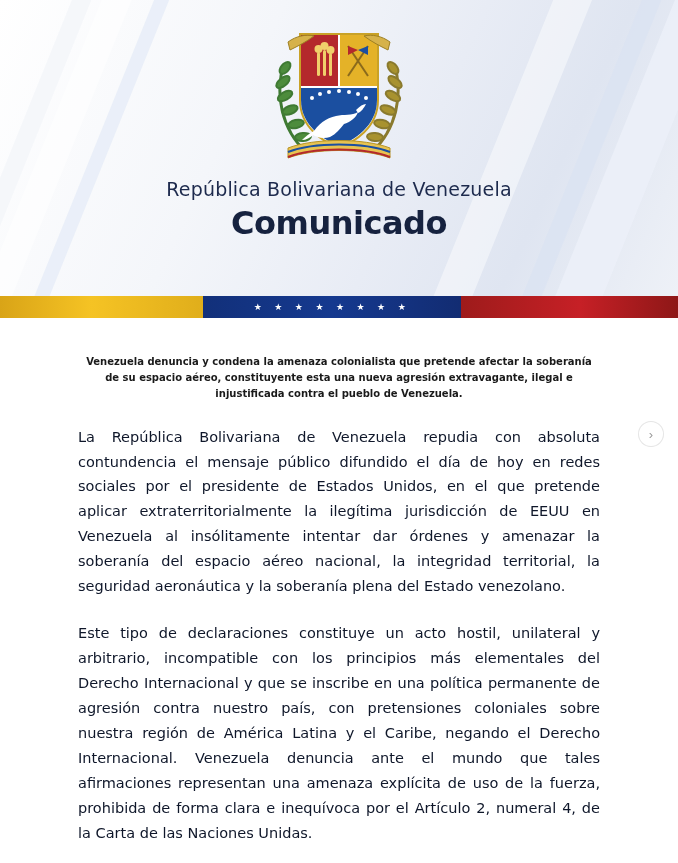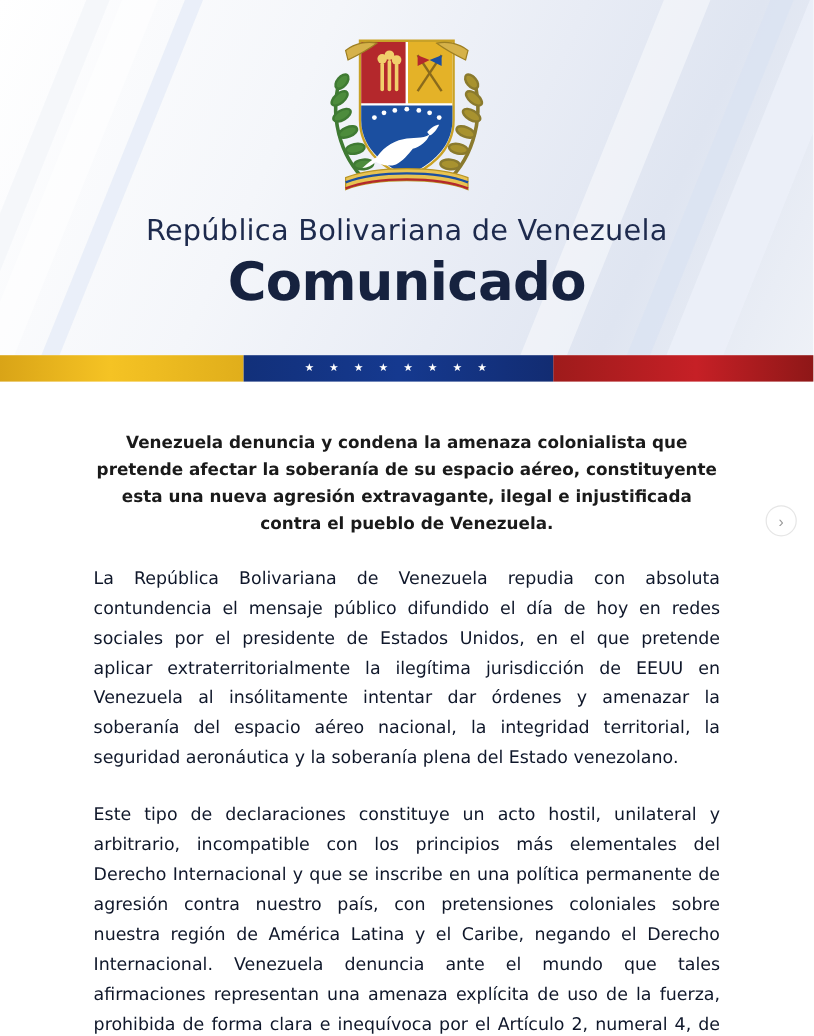--- a/index.html
+++ b/index.html
@@ -56,28 +56,28 @@
     justify-content: center;
   }
 
   .title-block {
     position: absolute;
     left: 0; right: 0;
     top: 178px;
     text-align: center;
   }
   .title-small {
-    font-size: 24px;
+    font-size: 19px;
     color: #1d2a4d;
     letter-spacing: 0.2px;
     font-family: "DejaVu Sans", sans-serif;
   }
   .title-big {
     margin-top: 4px;
-    font-size: 44px;
+    font-size: 32px;
     font-weight: bold;
     color: #16223f;
     letter-spacing: -0.5px;
     font-family: "DejaVu Sans", sans-serif;
   }
 
   
   .flagbar {
     position: relative;
     width: 100%;
@@ -99,21 +99,21 @@
     line-height: 1;
   }
 
   
   .body {
     padding: 26px 78px 0 78px;
   }
   .lead {
     text-align: center;
     font-weight: bold;
-    font-size: 14px;
+    font-size: 10px;
     line-height: 1.62;
     color: #1a1a1a;
     font-family: "DejaVu Sans", sans-serif;
   }
   .para {
     margin-top: 22px;
     text-align: justify;
     font-size: 14.5px;
     line-height: 1.72;
     color: #0f172a;

